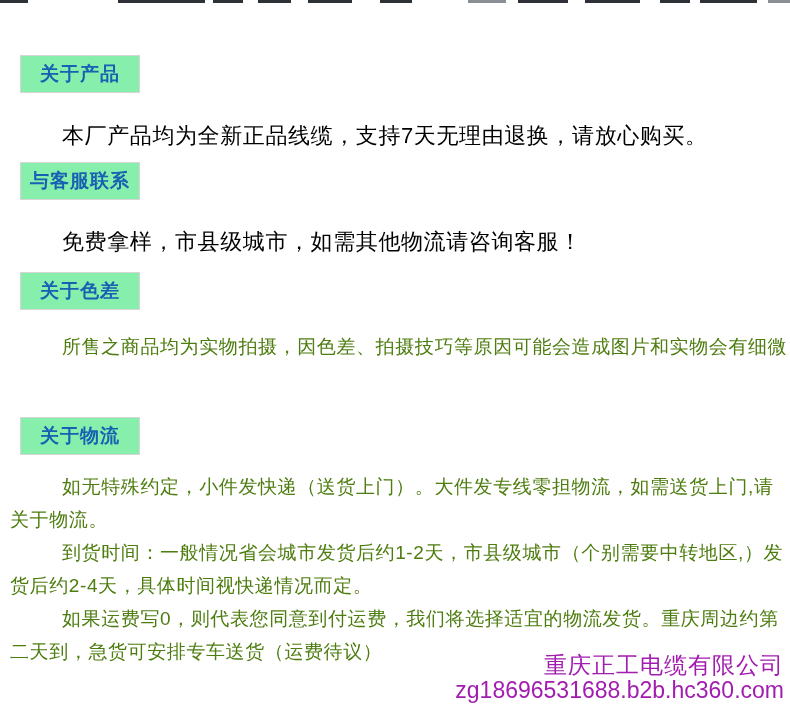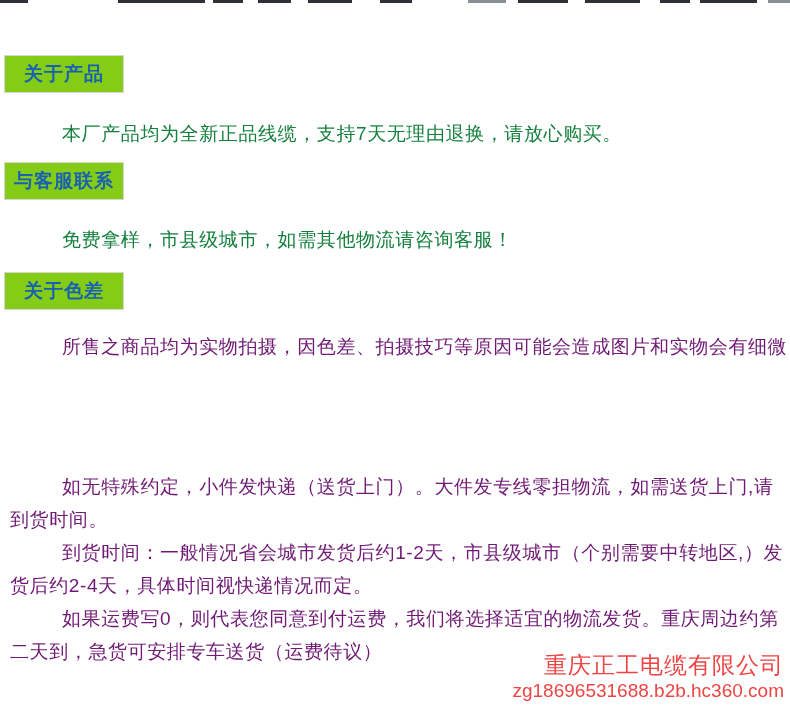--- a/index.html
+++ b/index.html
@@ -5,41 +5,41 @@
   html,body{margin:0;padding:0;background:#ffffff;}
   .page{
     position:relative;width:790px;height:706px;background:#ffffff;overflow:hidden;
     font-family:"Liberation Sans","DejaVu Sans",sans-serif;
   }
   
   .frag{position:absolute;top:0;height:3px;background:#2e3238;}
   .frag.light{background:#8a8f96;}
   
   .title-box{
-    position:absolute;left:4px;width:118px;height:36px;
-    border:1px solid #d6d6d6;background:#84cc16;
+    position:absolute;left:20px;width:118px;height:36px;
+    border:1px solid #d6d6d6;background:#86efac;
     display:flex;align-items:center;justify-content:center;
   }
   .title-box span{
     color:#1760b2;font-size:19px;font-weight:bold;letter-spacing:1px;white-space:nowrap;
   }
   .red-line{
-    position:absolute;left:62px;color:#15803d;font-size:19px;letter-spacing:0.6px;white-space:nowrap;text-align:right;
+    position:absolute;left:62px;color:#000000;font-size:22px;letter-spacing:0.6px;white-space:nowrap;text-align:right;
   }
   .gray-para{
-    position:absolute;left:10px;width:778px;color:#701a75;font-size:19px;
+    position:absolute;left:10px;width:778px;color:#4d7c0f;font-size:19px;
     letter-spacing:0.6px;line-height:33px;
   }
   .gray-para .ln{display:block;white-space:nowrap;}
   .gray-para .ln.indent{padding-left:52px;}
   .watermark{
-    position:absolute;right:6px;top:653px;text-align:right;color:#ef4444;line-height:25px;
+    position:absolute;right:6px;top:653px;text-align:right;color:#a21caf;line-height:25px;
   }
   .watermark .wm-company{font-size:23px;letter-spacing:1px;white-space:nowrap;display:block;}
-  .watermark .wm-site{font-size:19px;white-space:nowrap;display:block;}
+  .watermark .wm-site{font-size:23px;white-space:nowrap;display:block;}
 </style>
 </head>
 <body>
 
 <div class="page">
 
   <div>
     <i class="frag" style="left:0;width:28px"></i>
     <i class="frag" style="left:118px;width:87px"></i>
     <i class="frag" style="left:213px;width:30px"></i>
@@ -64,23 +64,26 @@
   </div>
   <div class="red-line" style="top:227px">免费拿样，市县级城市，如需其他物流请咨询客服！</div>
 
   <div class="title-box" style="top:272px">
     <span>关于色差</span>
   </div>
   <div class="gray-para" style="top:330px">
     <span class="ln indent">所售之商品均为实物拍摄，因色差、拍摄技巧等原因可能会造成图片和实物会有细微</span>
   </div>
 
+  <div class="title-box" style="top:417px">
+    <span>关于物流</span>
+  </div>
   <div class="gray-para" style="top:470px">
     <span class="ln indent">如无特殊约定，小件发快递（送货上门）。大件发专线零担物流，如需送货上门,请</span>
-    <span class="ln">到货时间。</span>
+    <span class="ln">关于物流。</span>
   </div>
   <div class="gray-para" style="top:536px">
     <span class="ln indent">到货时间：一般情况省会城市发货后约1-2天，市县级城市（个别需要中转地区,）发</span>
     <span class="ln">货后约2-4天，具体时间视快递情况而定。</span>
   </div>
   <div class="gray-para" style="top:602px">
     <span class="ln indent">如果运费写0，则代表您同意到付运费，我们将选择适宜的物流发货。重庆周边约第</span>
     <span class="ln">二天到，急货可安排专车送货（运费待议）</span>
   </div>
 

